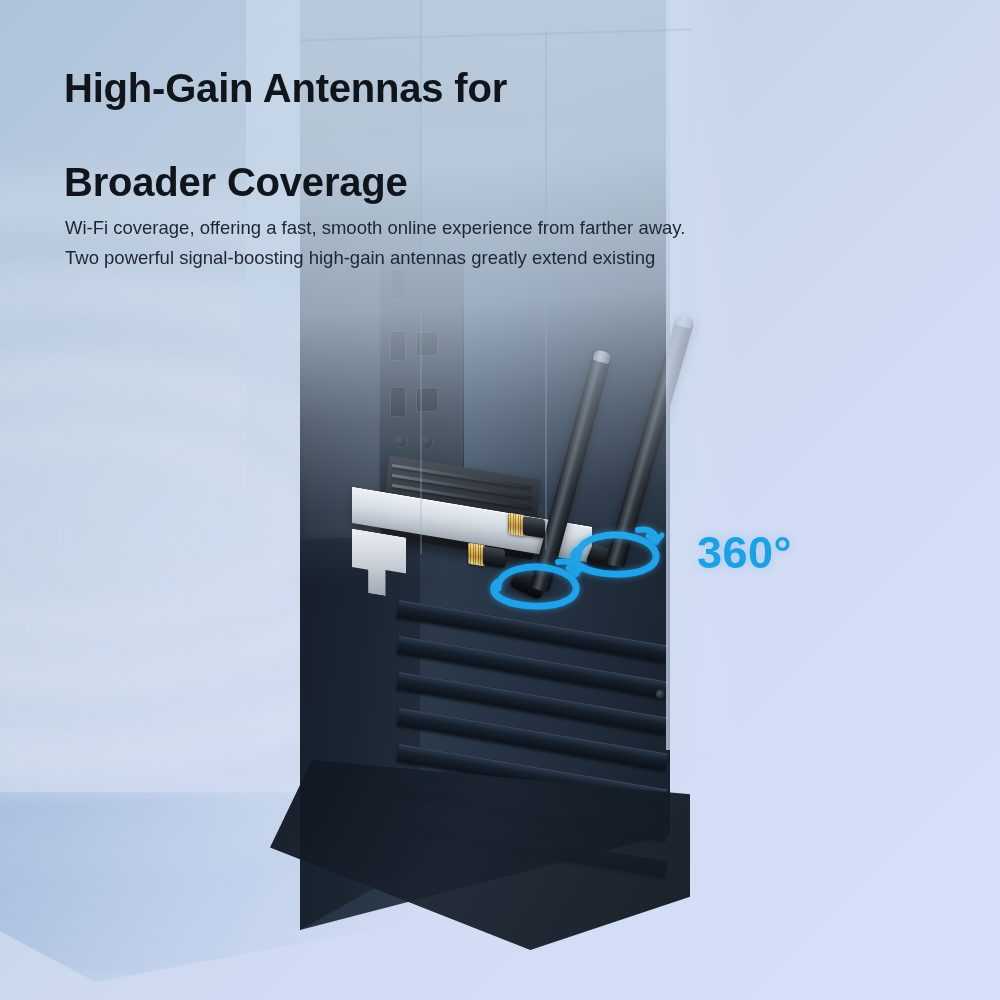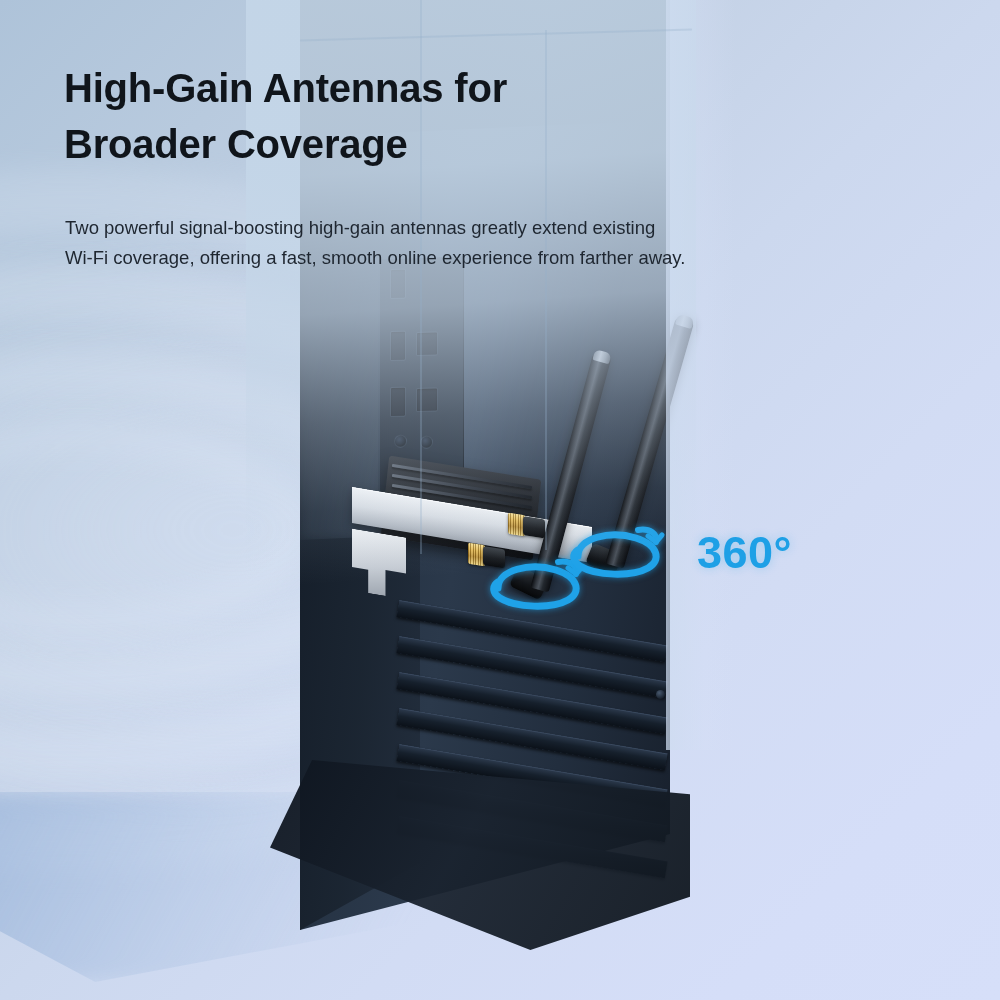--- a/index.html
+++ b/index.html
@@ -224,21 +224,21 @@
   
   .arc-svg { position:absolute; overflow:visible; }
   .arc-svg path { fill:none; stroke:#1fa2e8; stroke-linecap:round; filter:drop-shadow(0 0 3px rgba(31,162,232,.65)); }
 
   
   .headline {
     position:absolute; left:64px; top:60px; width:640px;
     font-size:40px; font-weight:700; line-height:1.40;
     color:#10151b; letter-spacing:-0.2px;
   }
-  .headline .l2 { display:block; }
+  .headline .l2 { display:block;margin-top:38px; }
   .subcopy {
     position:absolute; left:65px; top:213px; width:830px;
     font-size:18.5px; font-weight:400; line-height:1.62;
     color:#1e2630;
   }
   .subcopy span { display:block; }
 
   .badge360 {
     position:absolute; left:697px; top:516px;
     font-size:45px; font-weight:700; letter-spacing:0.5px;
@@ -352,19 +352,19 @@
   <div class="ghost-line" style="left:300px; top:34px; width:392px; height:2px; transform:rotate(-1.6deg);"></div>
   <div class="ghost-line" style="left:420px; top:-6px; width:2px; height:560px;"></div>
   <div class="ghost-line" style="left:545px; top:30px; width:2px; height:520px;"></div>
 
   <div class="headline">
     <span class="l1">High-Gain Antennas for</span>
     <span class="l2">Broader Coverage</span>
   </div>
 
   <div class="subcopy">
+    <span>Wi-Fi coverage, offering a fast, smooth online experience from farther away.</span>
     <span>Two powerful signal-boosting high-gain antennas greatly extend existing</span>
-    <span>Wi-Fi coverage, offering a fast, smooth online experience from farther away.</span>
   </div>
 
   <div class="badge360">360°</div>
 
 </div>
 
 </body></html>

